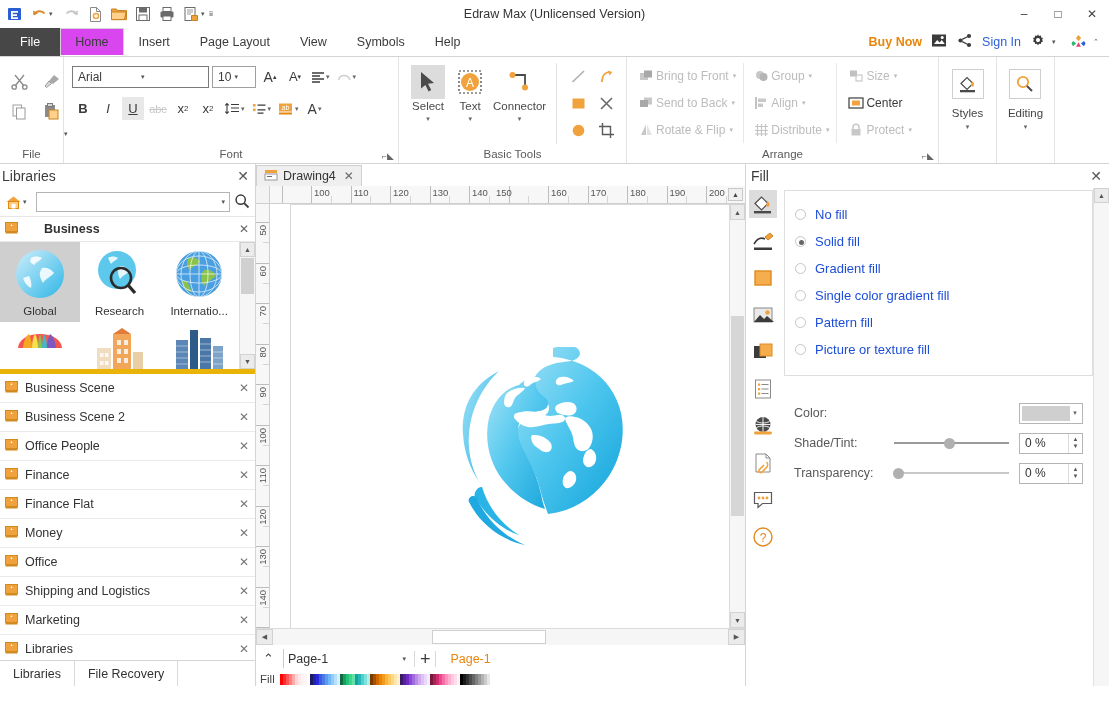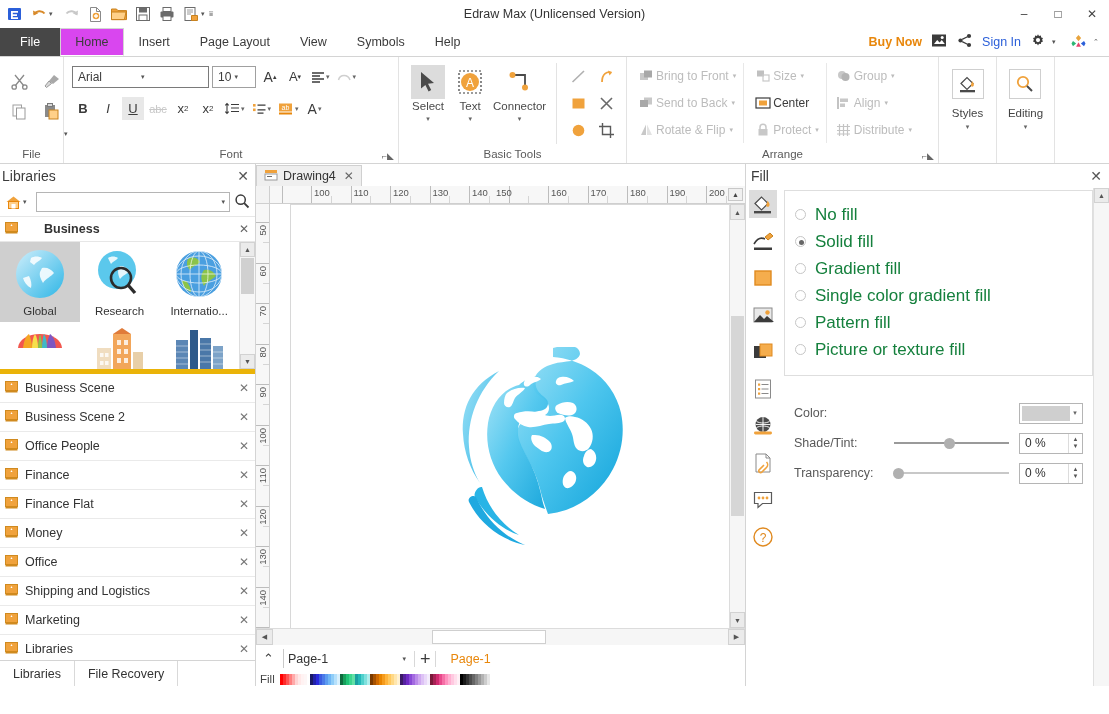--- a/index.html
+++ b/index.html
@@ -303,21 +303,21 @@
   .fp-optbox { border: 1px solid #dedede; margin: 2px 0 0 0; padding: 10px 0 12px 0; }
   .radio-row { display: flex; align-items: center; gap: 9px; height: 27px; padding-left: 10px; }
   .radio {
     width: 11px; height: 11px; border: 1px solid #c6c6c6; border-radius: 50%;
     background: #fff; flex: none; position: relative;
   }
   .radio.on::after {
     content: ''; position: absolute; left: 2.5px; top: 2.5px;
     width: 5px; height: 5px; border-radius: 50%; background: #666;
   }
-  .radio-lbl { font-size: 17px; color: #15803d; }
+  .radio-lbl { font-size: 13px; color: #1d4ed8; }
   .fp-ctl { display: flex; align-items: center; height: 30px; padding-left: 10px; }
   .ctl-lbl { width: 100px; font-size: 12.5px; color: #585858; }
   .ctl-slider { flex: 1; position: relative; height: 14px; margin-right: 10px; }
   .sl-track { position: absolute; left: 0; right: 0; top: 6px; height: 2px; background: #9a9a9a; }
   .sl-track.light { background: #c8c8c8; }
   .sl-knob {
     position: absolute; top: 2px; width: 11px; height: 11px; border-radius: 50%;
     background: #b0b0b0;
   }
   .spin {
@@ -673,20 +673,52 @@
           <span class="ai">
               <svg width="15" height="14" viewBox="0 0 15 14">
                 <path d="M7 1.5L2 12h5z" fill="#c8c8c8"></path>
                 <path d="M8 1.5L13 12H8z" fill="#e2e2e2"></path>
               </svg>
             </span>
           <span>Rotate &amp; Flip</span>
           <span class="acr">▾</span>
         </div>
       </div>
+      <div class="arr-col" style="border-left:1px solid #e8e8e8;padding-left:4px;">
+        <div class="arr-item">
+          <span class="ai">
+              <svg width="15" height="14" viewBox="0 0 15 14">
+                <circle cx="6" cy="6" r="4" fill="#c8c8c8"></circle>
+                <circle cx="9.5" cy="8" r="4" fill="#b4b4b4"></circle>
+              </svg>
+            </span>
+          <span>Group</span>
+          <span class="acr">▾</span>
+        </div>
+        <div class="arr-item">
+          <span class="ai">
+              <svg width="15" height="14" viewBox="0 0 15 14">
+                <path d="M2 1v12" stroke="#b4b4b4" stroke-width="1.6"></path>
+                <rect x="4" y="2.5" width="8" height="3.5" fill="#c8c8c8"></rect>
+                <rect x="4" y="7.5" width="5" height="3.5" fill="#c8c8c8"></rect>
+              </svg>
+            </span>
+          <span>Align</span>
+          <span class="acr">▾</span>
+        </div>
+        <div class="arr-item">
+          <span class="ai">
+              <svg width="15" height="14" viewBox="0 0 15 14">
+                <path d="M3.5 1v12M7.5 1v12M11.5 1v12M1 3.5h13M1 7.5h13M1 11h13" stroke="#c4c4c4" stroke-width="1.2"></path>
+              </svg>
+            </span>
+          <span>Distribute</span>
+          <span class="acr">▾</span>
+        </div>
+      </div>
       <div class="arr-col" style="border-left:1px solid #e8e8e8;padding-left:6px;">
         <div class="arr-item">
           <span class="ai">
               <svg width="15" height="14" viewBox="0 0 15 14">
                 <rect x="1" y="1.5" width="7" height="6" fill="#c0c0c0"></rect>
                 <rect x="7" y="6" width="6" height="6" fill="none" stroke="#c8c8c8" stroke-width="1.2"></rect>
               </svg>
             </span>
           <span>Size</span>
           <span class="acr">▾</span>
@@ -701,52 +733,20 @@
           <span>Center</span>
         </div>
         <div class="arr-item">
           <span class="ai">
               <svg width="14" height="14" viewBox="0 0 14 14">
                 <path d="M4 6V4.2a3 3 0 016 0V6" fill="none" stroke="#c8c8c8" stroke-width="1.5"></path>
                 <rect x="2.5" y="6" width="9" height="6.5" fill="#c8c8c8"></rect>
               </svg>
             </span>
           <span>Protect</span>
-          <span class="acr">▾</span>
-        </div>
-      </div>
-      <div class="arr-col" style="border-left:1px solid #e8e8e8;padding-left:4px;">
-        <div class="arr-item">
-          <span class="ai">
-              <svg width="15" height="14" viewBox="0 0 15 14">
-                <circle cx="6" cy="6" r="4" fill="#c8c8c8"></circle>
-                <circle cx="9.5" cy="8" r="4" fill="#b4b4b4"></circle>
-              </svg>
-            </span>
-          <span>Group</span>
-          <span class="acr">▾</span>
-        </div>
-        <div class="arr-item">
-          <span class="ai">
-              <svg width="15" height="14" viewBox="0 0 15 14">
-                <path d="M2 1v12" stroke="#b4b4b4" stroke-width="1.6"></path>
-                <rect x="4" y="2.5" width="8" height="3.5" fill="#c8c8c8"></rect>
-                <rect x="4" y="7.5" width="5" height="3.5" fill="#c8c8c8"></rect>
-              </svg>
-            </span>
-          <span>Align</span>
-          <span class="acr">▾</span>
-        </div>
-        <div class="arr-item">
-          <span class="ai">
-              <svg width="15" height="14" viewBox="0 0 15 14">
-                <path d="M3.5 1v12M7.5 1v12M11.5 1v12M1 3.5h13M1 7.5h13M1 11h13" stroke="#c4c4c4" stroke-width="1.2"></path>
-              </svg>
-            </span>
-          <span>Distribute</span>
           <span class="acr">▾</span>
         </div>
       </div>
     </div>
     <div class="rgroup-label">Arrange</div>
     <div class="dlglaunch">⌐◣</div>
   </div>
 
   <div class="rgroup stylegrp">
     <div class="rgroup-body" style="justify-content:center;">

